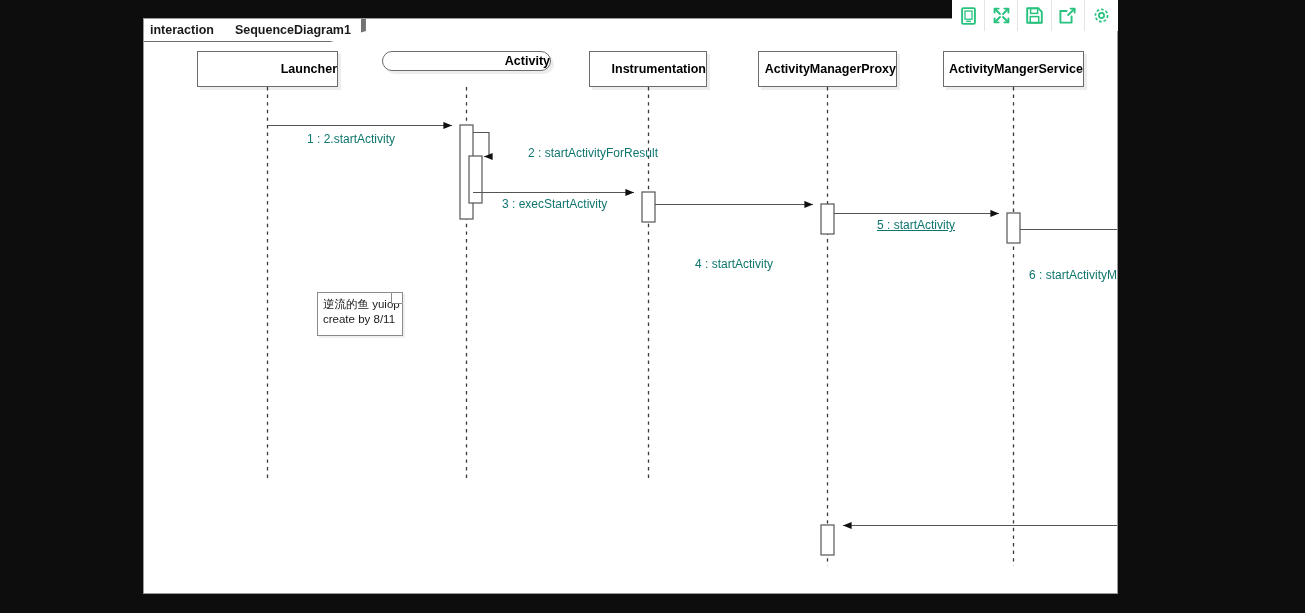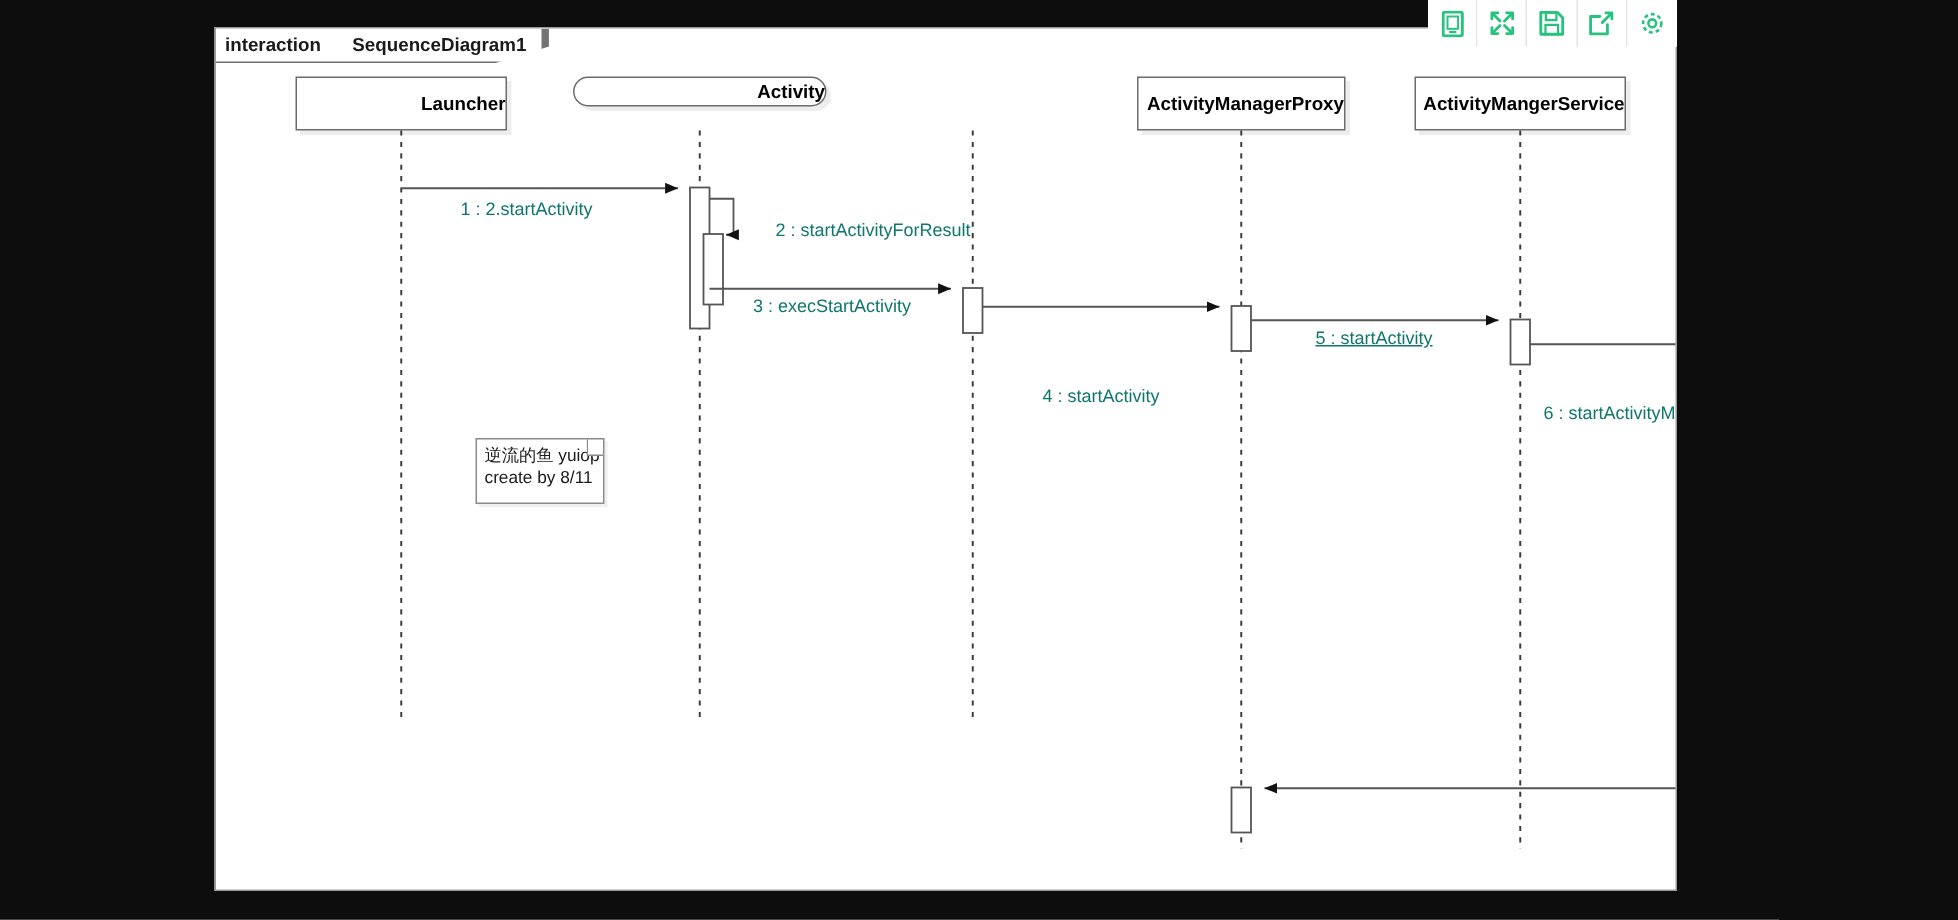--- a/index.html
+++ b/index.html
@@ -198,20 +198,23 @@
     <span class="kw">interaction</span>
     <span class="nm">SequenceDiagram1</span>
   </div>
 
   <div class="ll-head" style="left:53px; top:32px; width:141px; height:36px;">
     <span>Launcher</span>
   </div>
   <div class="ll-head" style="left:238px; top:32px; width:169px; height:20px;border-radius:13px;">
     <span>Activity</span>
   </div>
+  <div class="ll-head" style="left:445px; top:32px; width:118px; height:36px;">
+    <span>Instrumentation</span>
+  </div>
   <div class="ll-head" style="left:614px; top:32px; width:139px; height:36px;">
     <span>ActivityManagerProxy</span>
   </div>
   <div class="ll-head" style="left:799px; top:32px; width:141px; height:36px;">
     <span>ActivityMangerService</span>
   </div>
 
   <svg id="canvas" viewBox="0 0 975 576" xmlns="http://www.w3.org/2000/svg">
     <defs>
       <marker id="ahR" markerWidth="9" markerHeight="9" refX="8.6" refY="4" orient="auto" markerUnits="userSpaceOnUse">
@@ -244,21 +247,21 @@
       <path d="M329,113.5 L345,113.5 L345,137.5 L340,137.5" marker-end="url(#ahL)"></path>
       <line x1="329" y1="173.5" x2="490" y2="173.5" marker-end="url(#ahR)"></line>
       <line x1="511" y1="185.5" x2="669" y2="185.5" marker-end="url(#ahR)"></line>
       <line x1="690" y1="194.5" x2="855" y2="194.5" marker-end="url(#ahR)"></line>
       <line x1="876" y1="210.5" x2="975" y2="210.5"></line>
       <line x1="975" y1="506.5" x2="699" y2="506.5" marker-end="url(#ahL)"></line>
     </g>
   </svg>
 
   <div class="msg-label" style="left:163px; top:113px;">1 : 2.startActivity</div>
-  <div class="msg-label" style="left:373px; top:127px;">2 : startActivityForResult</div>
+  <div class="msg-label" style="left:384px; top:127px;">2 : startActivityForResult</div>
   <div class="msg-label" style="left:358px; top:178px;">3 : execStartActivity</div>
   <div class="msg-label" style="left:551px; top:190px;margin-top:48px;">4 : startActivity</div>
   <div class="msg-label" style="left:733px; top:199px;text-decoration:underline;">5 : startActivity</div>
   <div class="msg-label" style="left:885px; top:214px;margin-top:35px;">6 : startActivityM</div>
 
   <div class="note" style="left:173px; top:273px; width:86px; height:44px;">
     <span class="corner"></span>
     <div class="note-line">逆流的鱼 yuiop</div>
     <div class="note-line">create by 8/11</div>
   </div>

